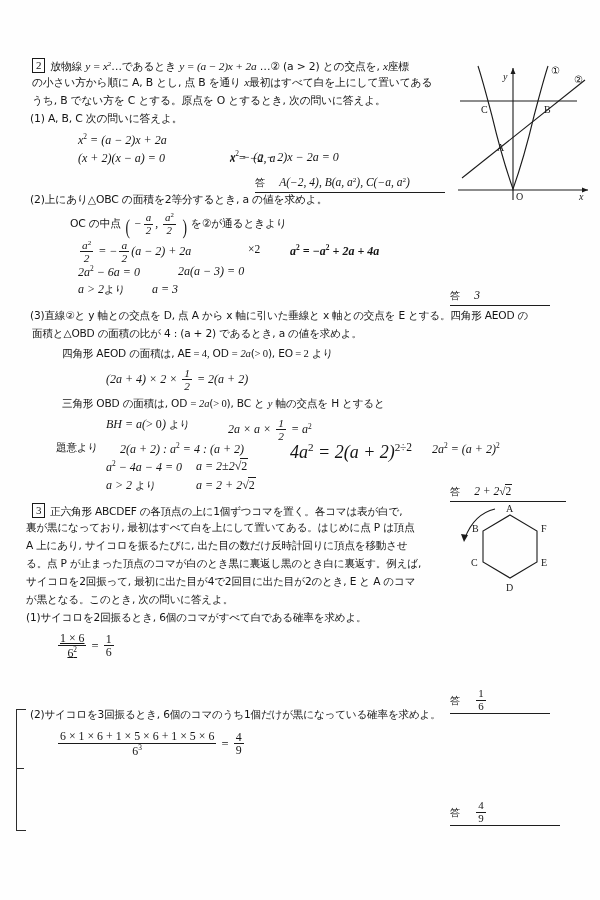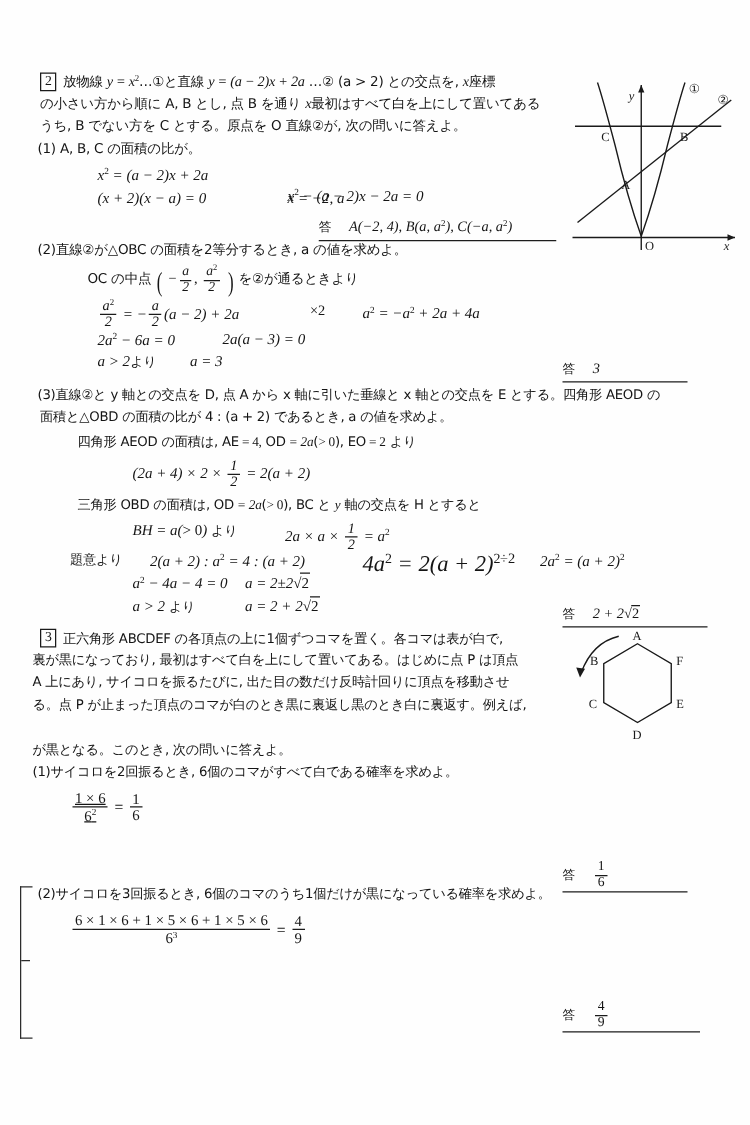--- a/index.html
+++ b/index.html
@@ -99,36 +99,36 @@
   }
   .fig { position: absolute; }
 </style>
 </head>
 <body>
 
 <div class="page">
 
   <div class="line jp" style="left:32px; top:58px; font-size:10.8px;">
     <span class="qnum">2</span><span>放物線</span>
-    <span class="mth" style="font-size:11.4px;"><span>y = x</span><sup class="en">2</sup></span><span>…①と直線</span>
+    <span class="mth" style="font-size:11.4px;"><span>y = x</span><sup class="en">2</sup></span><span>…であるとき</span>
     <span class="mth" style="font-size:11.4px;">y = (a − 2)x + 2a</span>
     <span>…② (a &gt; 2) との交点を,</span>
     <span class="mth" style="font-size:11.4px;">x</span><span>座標</span>
   </div>
 
   <div class="line jp" style="left:32px; top:76px; font-size:10.8px;">
     <span>の小さい方から順に A, B とし, 点 B を通り</span>
     <span class="mth" style="font-size:11.4px;">x</span><span>最初はすべて白を上にして置いてある</span>
   </div>
 
-  <div class="line jp" style="left:32px; top:94px; font-size:10.8px;">うち, B でない方を C とする。原点を O 直線②が, 次の問いに答えよ。</div>
+  <div class="line jp" style="left:32px; top:94px; font-size:10.8px;">うち, B でない方を C とする。原点を O とするとき, 次の問いに答えよ。</div>
 
   <div class="line jp" style="left:30px; top:112px; font-size:10.8px;">
     <span>(1)</span>
-    <span>A, B, C の面積の比が。</span>
+    <span>A, B, C 次の問いに答えよ。</span>
   </div>
 
   <div class="line mth" style="left:78px; top:132px; font-size:12px;">
     x<sup class="en">2</sup> = (a − 2)x + 2a
   </div>
   <div class="line mth" style="left:230px; top:132px; font-size:12px;margin-top:17px;">
     x<sup class="en">2</sup> − (a − 2)x − 2a = 0
   </div>
   <div class="line mth" style="left:78px; top:151px; font-size:12px;">
     (x + 2)(x − a) = 0
@@ -136,38 +136,38 @@
   <div class="line mth" style="left:230px; top:151px; font-size:12px;">
     x = −2, a
   </div>
 
   <div class="ansbox" style="left:255px; top:172px; width:190px;">
     <span class="lbl">答</span>
     <span class="val mth">A(−2, 4), B(a, a<sup class="en">2</sup>), C(−a, a<sup class="en">2</sup>)</span>
   </div>
 
   <div class="line jp" style="left:30px; top:193px; font-size:10.8px;">
-    <span>(2)</span><span>直線②が△OBC の面積を2等分するとき, a の値を求めよ。</span>
+    <span>(2)</span><span>上にあり△OBC の面積を2等分するとき, a の値を求めよ。</span>
   </div>
 
   <div class="line" style="left:70px; top:211px; font-size:11.5px;">
     <span class="jp" style="font-size:10.8px;">OC の中点</span>
     <span class="paren-big">(</span>
     <span class="mth">−<span class="frac"><span class="num">a</span><span class="den">2</span></span></span><span class="rm">,</span>
     <span class="mth"><span class="frac"><span class="num">a<sup class="en">2</sup></span><span class="den">2</span></span></span>
     <span class="paren-big">)</span>
     <span class="jp" style="font-size:10.8px;">を②が通るときより</span>
   </div>
 
   <div class="line mth" style="left:78px; top:239px; font-size:12px;">
     <span class="frac"><span class="num">a<sup class="en">2</sup></span><span class="den">2</span></span>
     = −<span class="frac"><span class="num">a</span><span class="den">2</span></span>(a − 2) + 2a
   </div>
   <div class="line mth rm" style="left:248px; top:243px; font-size:11.5px;">×2</div>
-  <div class="line mth" style="left:290px; top:243px; font-size:12px;">
+  <div class="line mth" style="left:290px; top:243px; font-size:12px;font-weight:bold;">
     a<sup class="en">2</sup> = −a<sup class="en">2</sup> + 2a + 4a
   </div>
 
   <div class="line mth" style="left:78px; top:264px; font-size:12px;">
     2a<sup class="en">2</sup> − 6a = 0
   </div>
   <div class="line mth" style="left:178px; top:264px; font-size:12px;">
     2a(a − 3) = 0
   </div>
   <div class="line mth" style="left:78px; top:282px; font-size:12px;">
@@ -259,20 +259,21 @@
       <text x="45" y="93" font-size="10">A</text>
     </svg>
   </div>
 
   <div class="line jp" style="left:32px; top:503px; font-size:10.6px;">
     <span class="qnum">3</span><span>正六角形 ABCDEF の各頂点の上に1個ずつコマを置く。各コマは表が白で,</span>
   </div>
   <div class="line jp" style="left:26px; top:539px; font-size:10.6px;">A 上にあり, サイコロを振るたびに, 出た目の数だけ反時計回りに頂点を移動させ</div>
   <div class="line jp" style="left:26px; top:521px; font-size:10.6px;">裏が黒になっており, 最初はすべて白を上にして置いてある。はじめに点 P は頂点</div>
   <div class="line jp" style="left:26px; top:557px; font-size:10.6px;">る。点 P が止まった頂点のコマが白のとき黒に裏返し黒のとき白に裏返す。例えば,</div>
+  <div class="line jp" style="left:26px; top:575px; font-size:10.6px;">サイコロを2回振って, 最初に出た目が4で2回目に出た目が2のとき, E と A のコマ</div>
   <div class="line jp" style="left:26px; top:593px; font-size:10.6px;">が黒となる。このとき, 次の問いに答えよ。</div>
 
   <div class="line jp" style="left:26px; top:611px; font-size:10.6px;">
     <span>(1)</span><span>サイコロを2回振るとき, 6個のコマがすべて白である確率を求めよ。</span>
   </div>
 
   <div class="line mth" style="left:56px; top:632px; font-size:12.5px;">
     <span class="frac" style="vertical-align:-0.5em;text-decoration:underline;"><span class="num rm">1 × 6</span><span class="den rm">6<sup class="en">2</sup></span></span>
     <span class="rm">=</span>
     <span class="frac" style="vertical-align:-0.5em;"><span class="num rm">1</span><span class="den rm">6</span></span>

